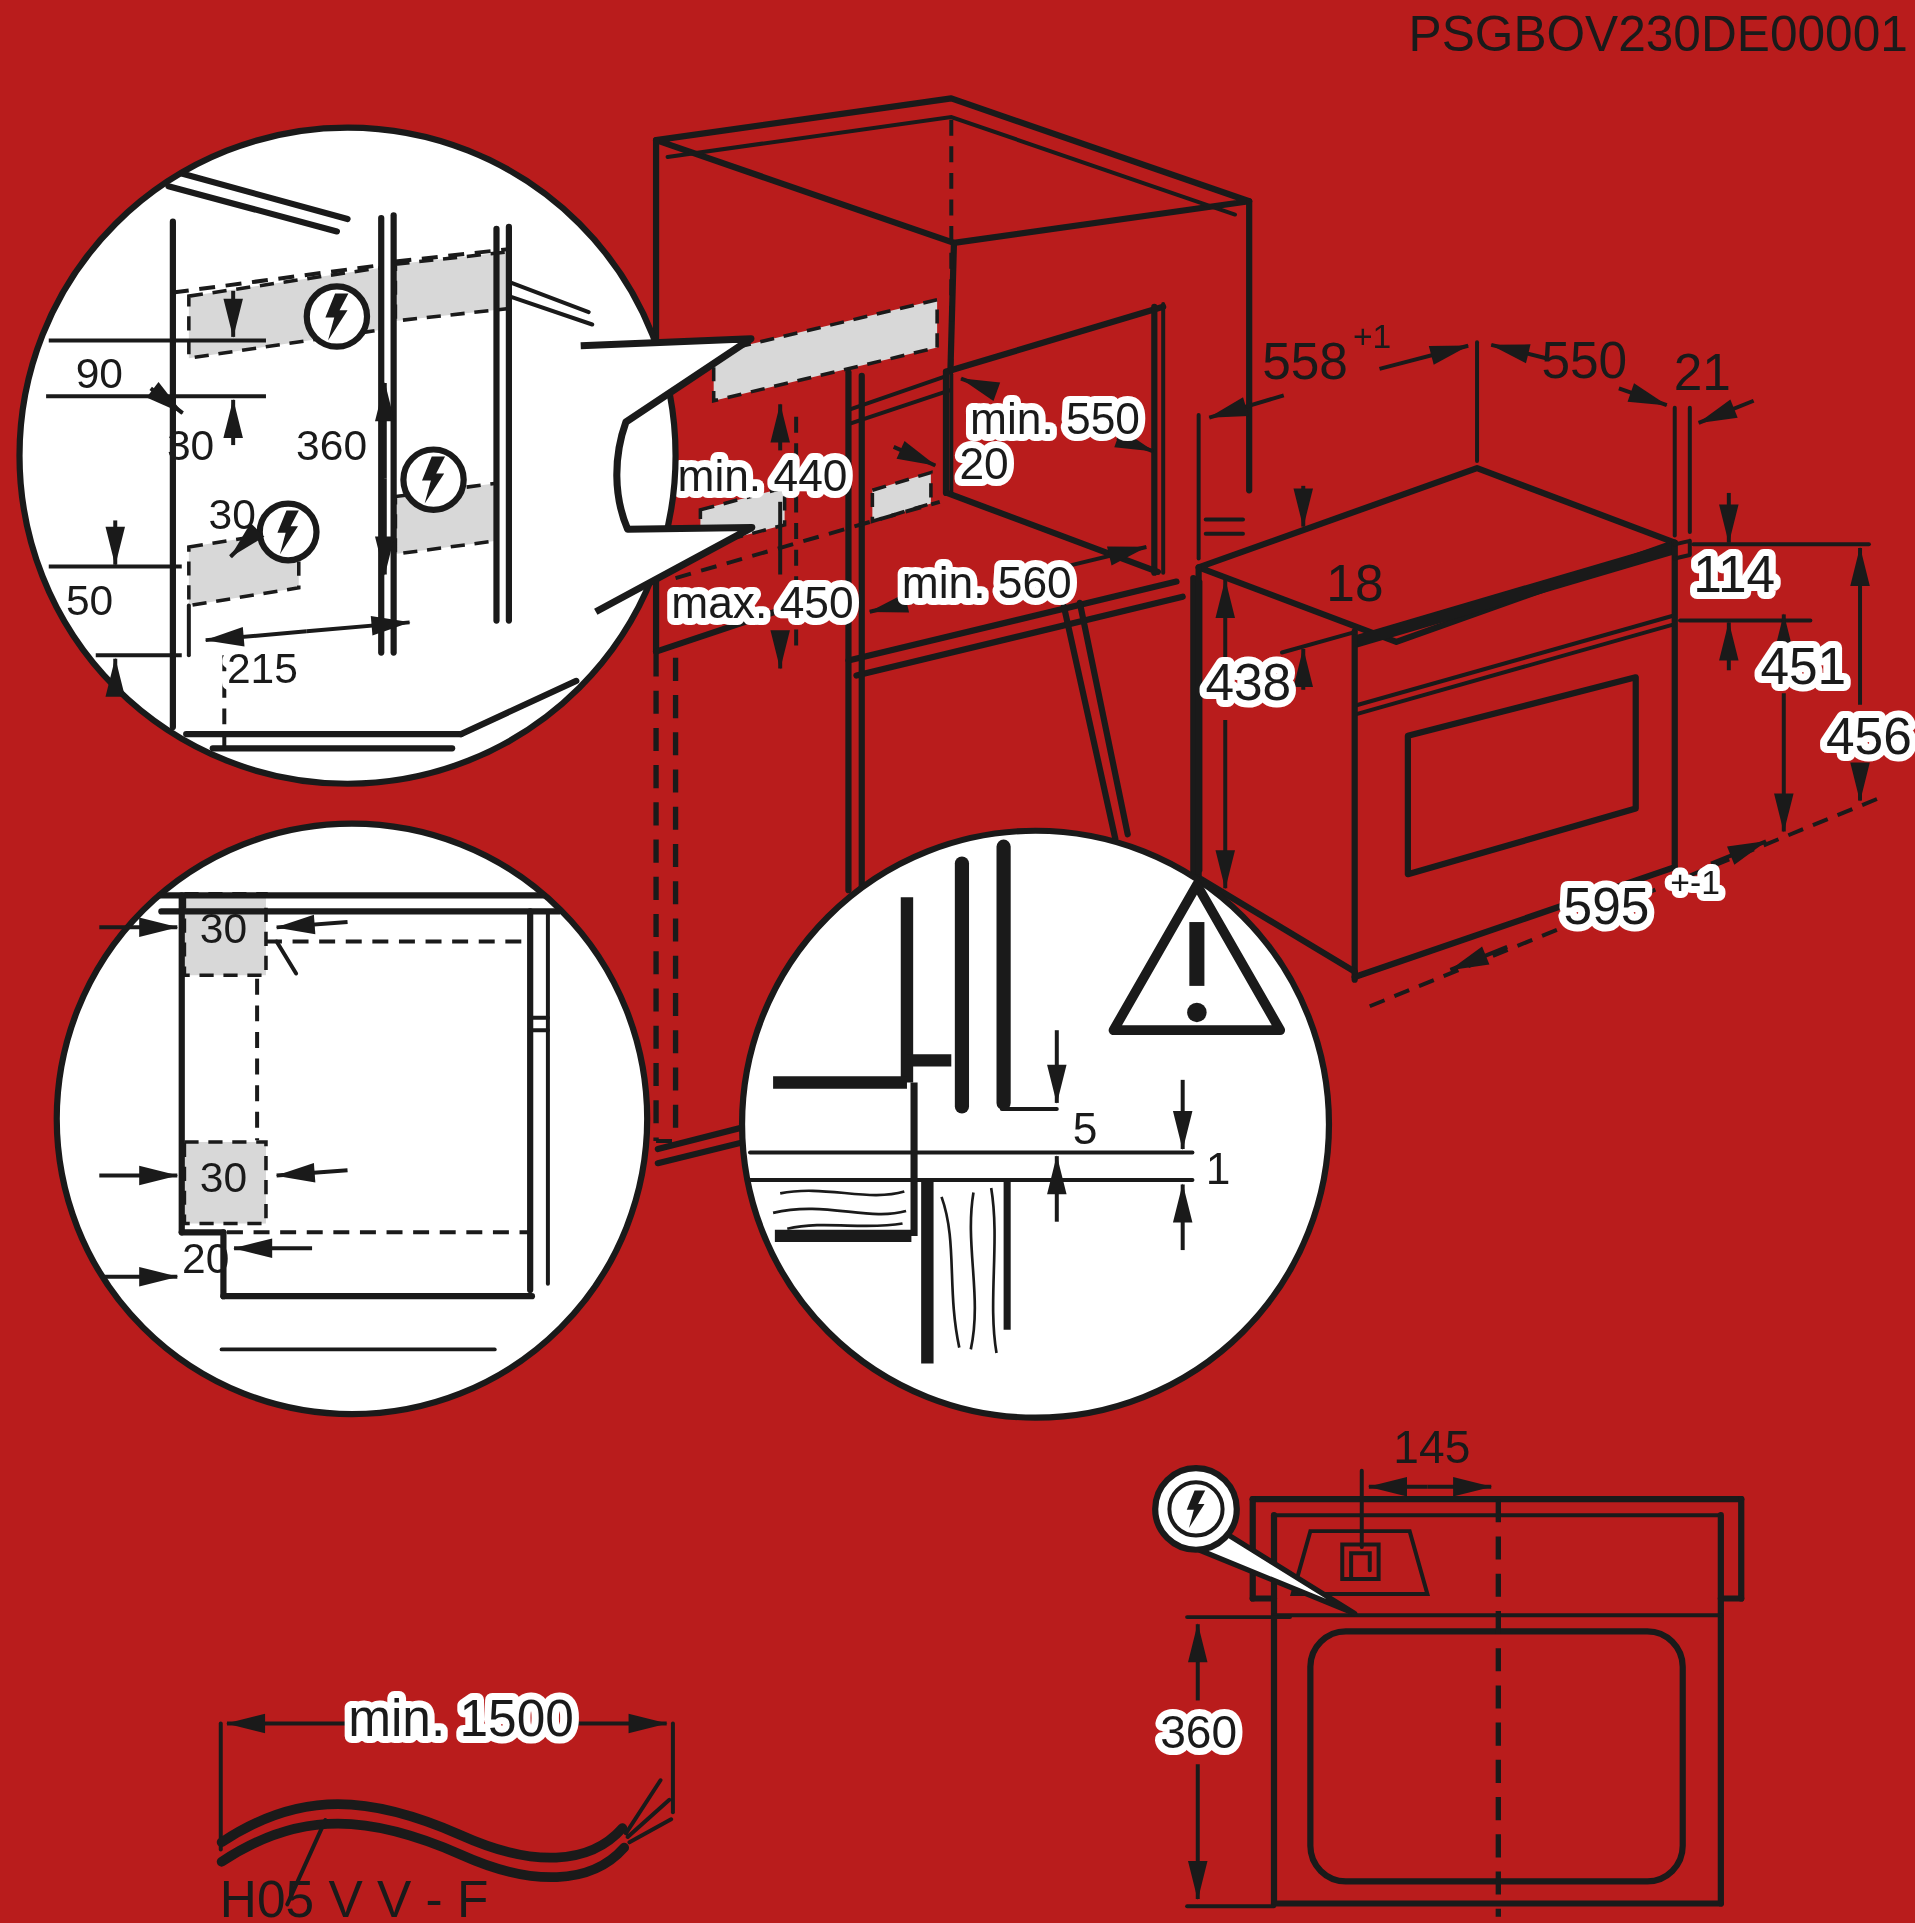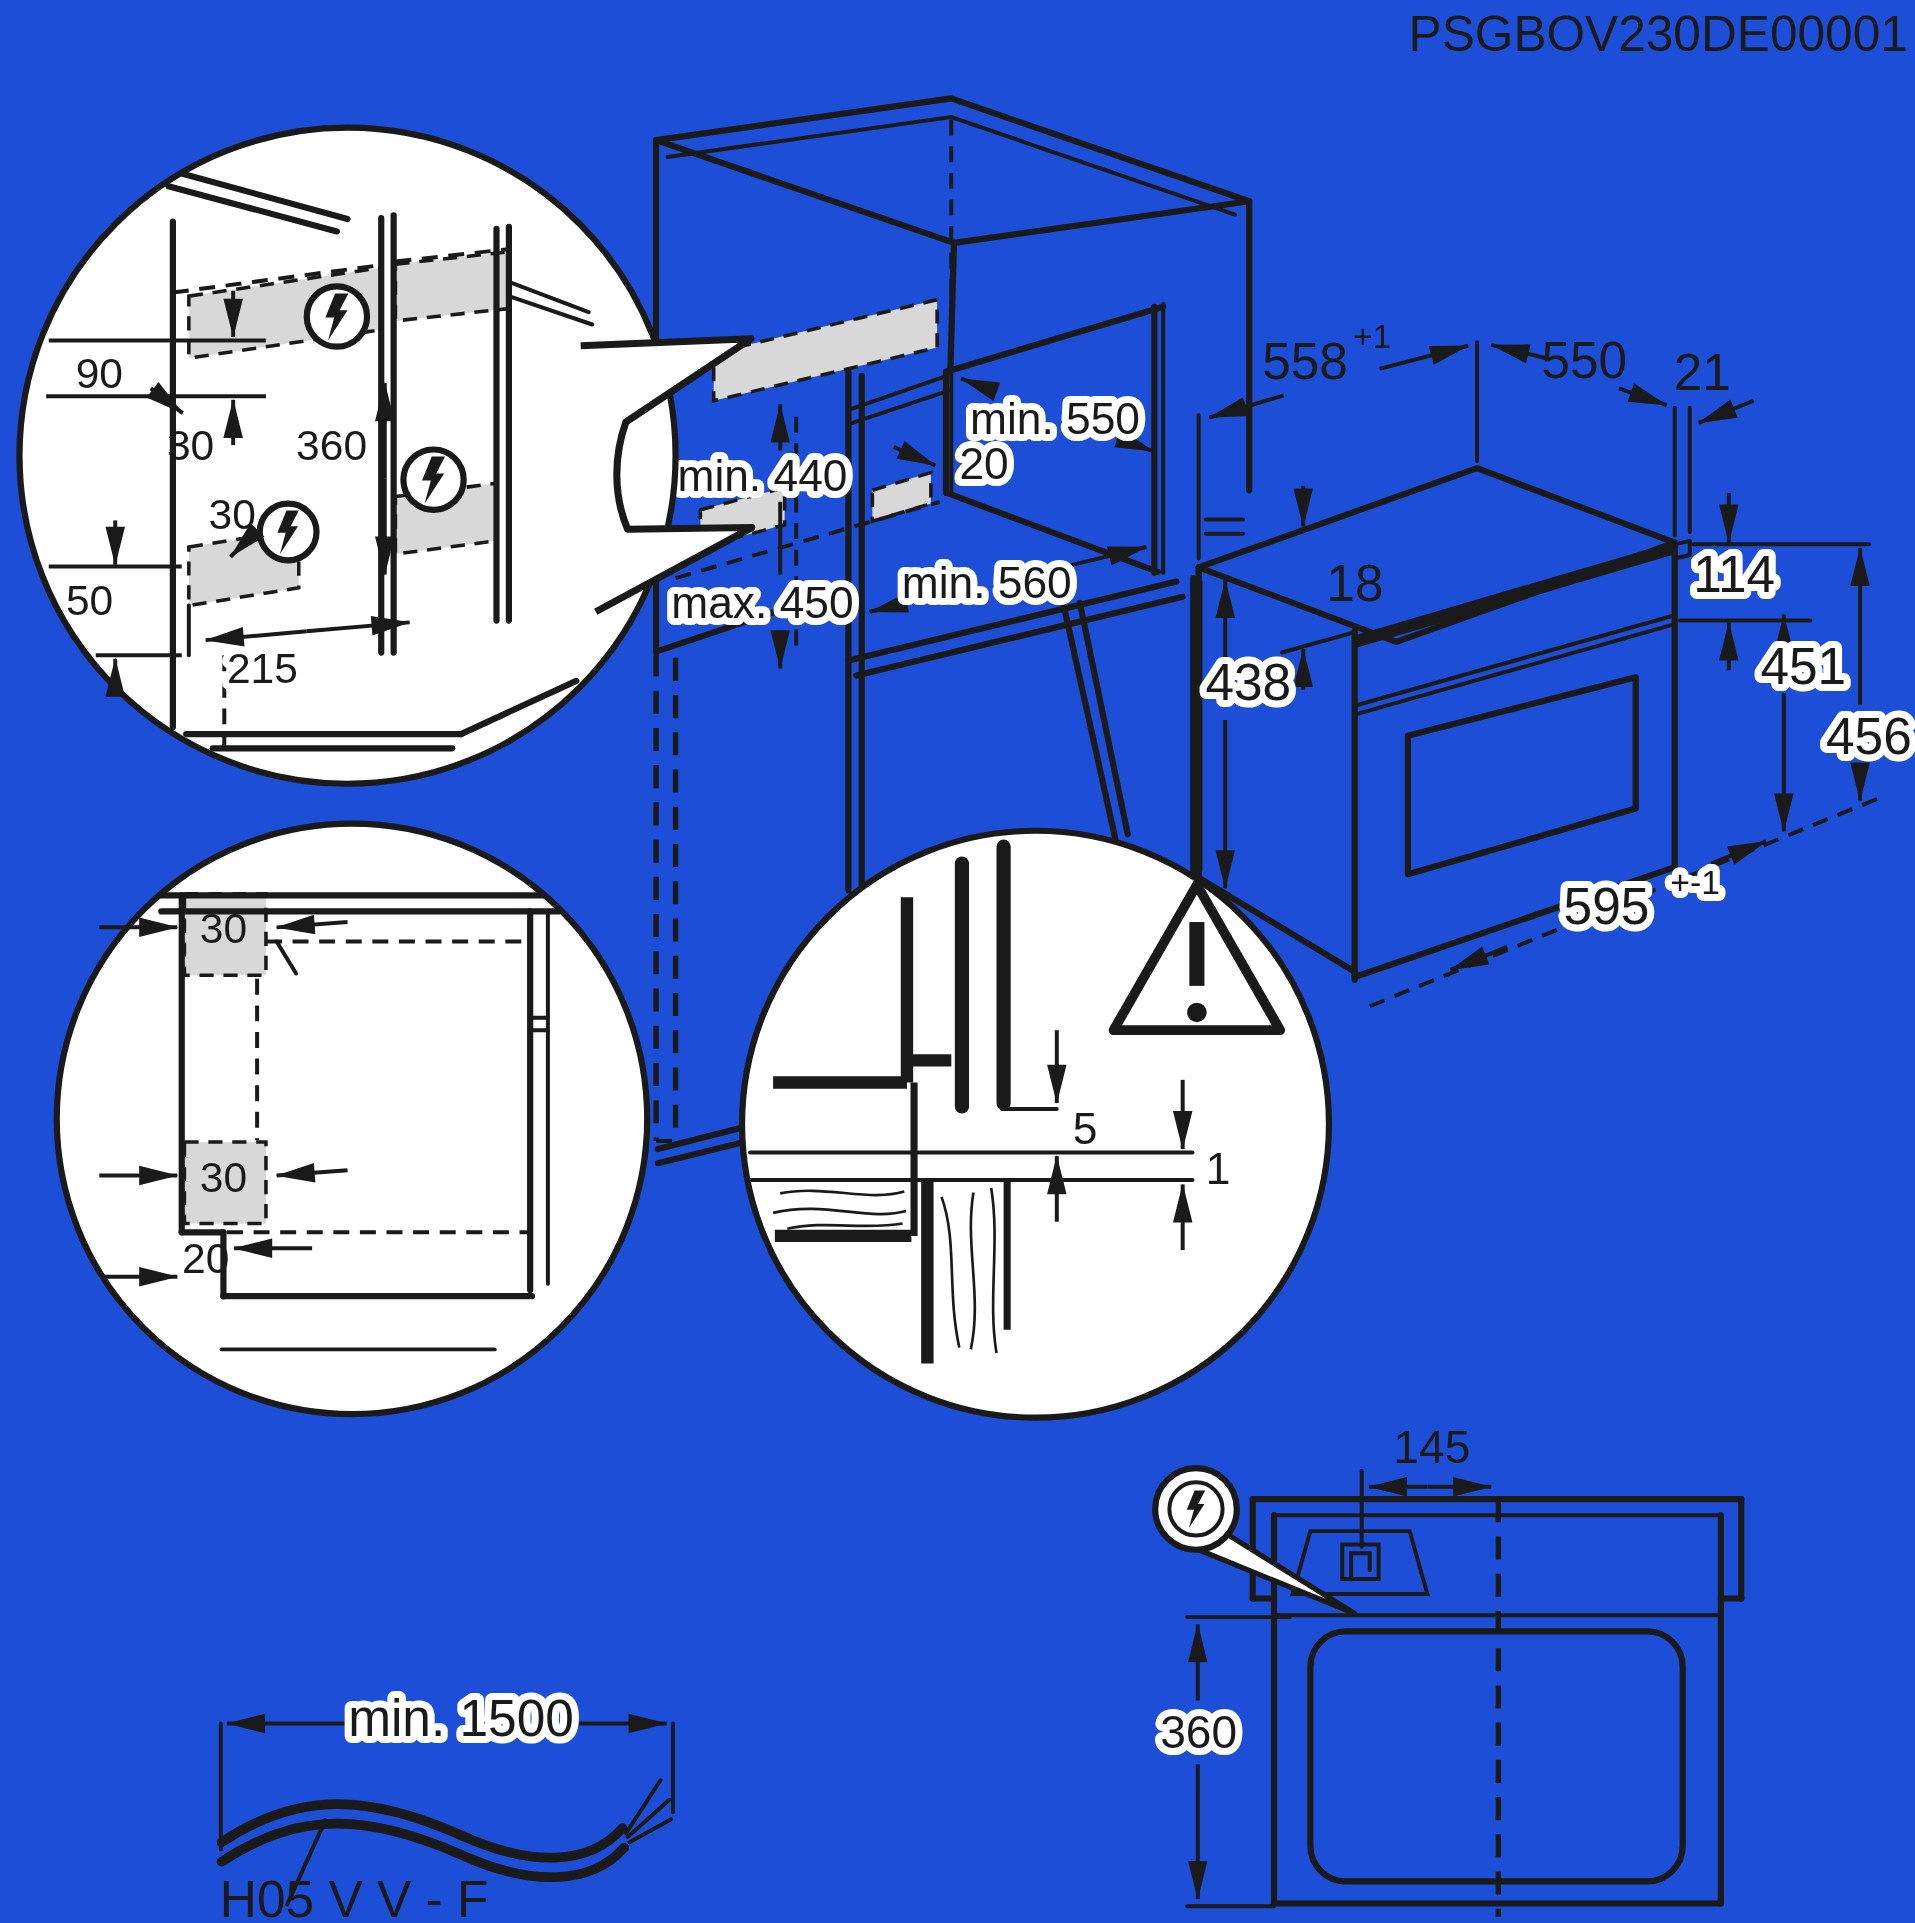--- a/index.html
+++ b/index.html
@@ -1,16 +1,16 @@
 <!DOCTYPE html>
 <html style="font-size:14px"><head>
 <meta charset="utf-8">
 <style>
   html,body{margin:0;padding:0;background:#fff;}
-  .stage{position:relative;width:1915px;height:1923px;background:#1d4ed8;overflow:hidden;}
+  .stage{position:relative;width:1915px;height:1923px;background:#b91c1c;overflow:hidden;}
   svg{display:block;}
   svg text{font-family:"Liberation Sans","DejaVu Sans",sans-serif;fill:#1a1a1a;}
   .ln{fill:none;stroke:#1a1a1a;stroke-width:7;stroke-linecap:round;stroke-linejoin:round;}
   .ln5{fill:none;stroke:#1a1a1a;stroke-width:4.5;stroke-linecap:round;}
   .dim{fill:none;stroke:#1a1a1a;stroke-width:4.5;stroke-linecap:butt;}
   .dsh{fill:none;stroke:#1a1a1a;stroke-width:6;stroke-dasharray:26 16;stroke-linecap:butt;}
   .dsh2{fill:none;stroke:#1a1a1a;stroke-width:4.5;stroke-dasharray:18 12;stroke-linecap:butt;}
   .w8{fill:none;stroke:#1a1a1a;stroke-width:8;stroke-linejoin:round;}
   .w11{fill:none;stroke:#1a1a1a;stroke-width:11;stroke-linecap:round;}
   .w14{fill:none;stroke:#1a1a1a;stroke-width:14;stroke-linecap:butt;stroke-linejoin:miter;}

